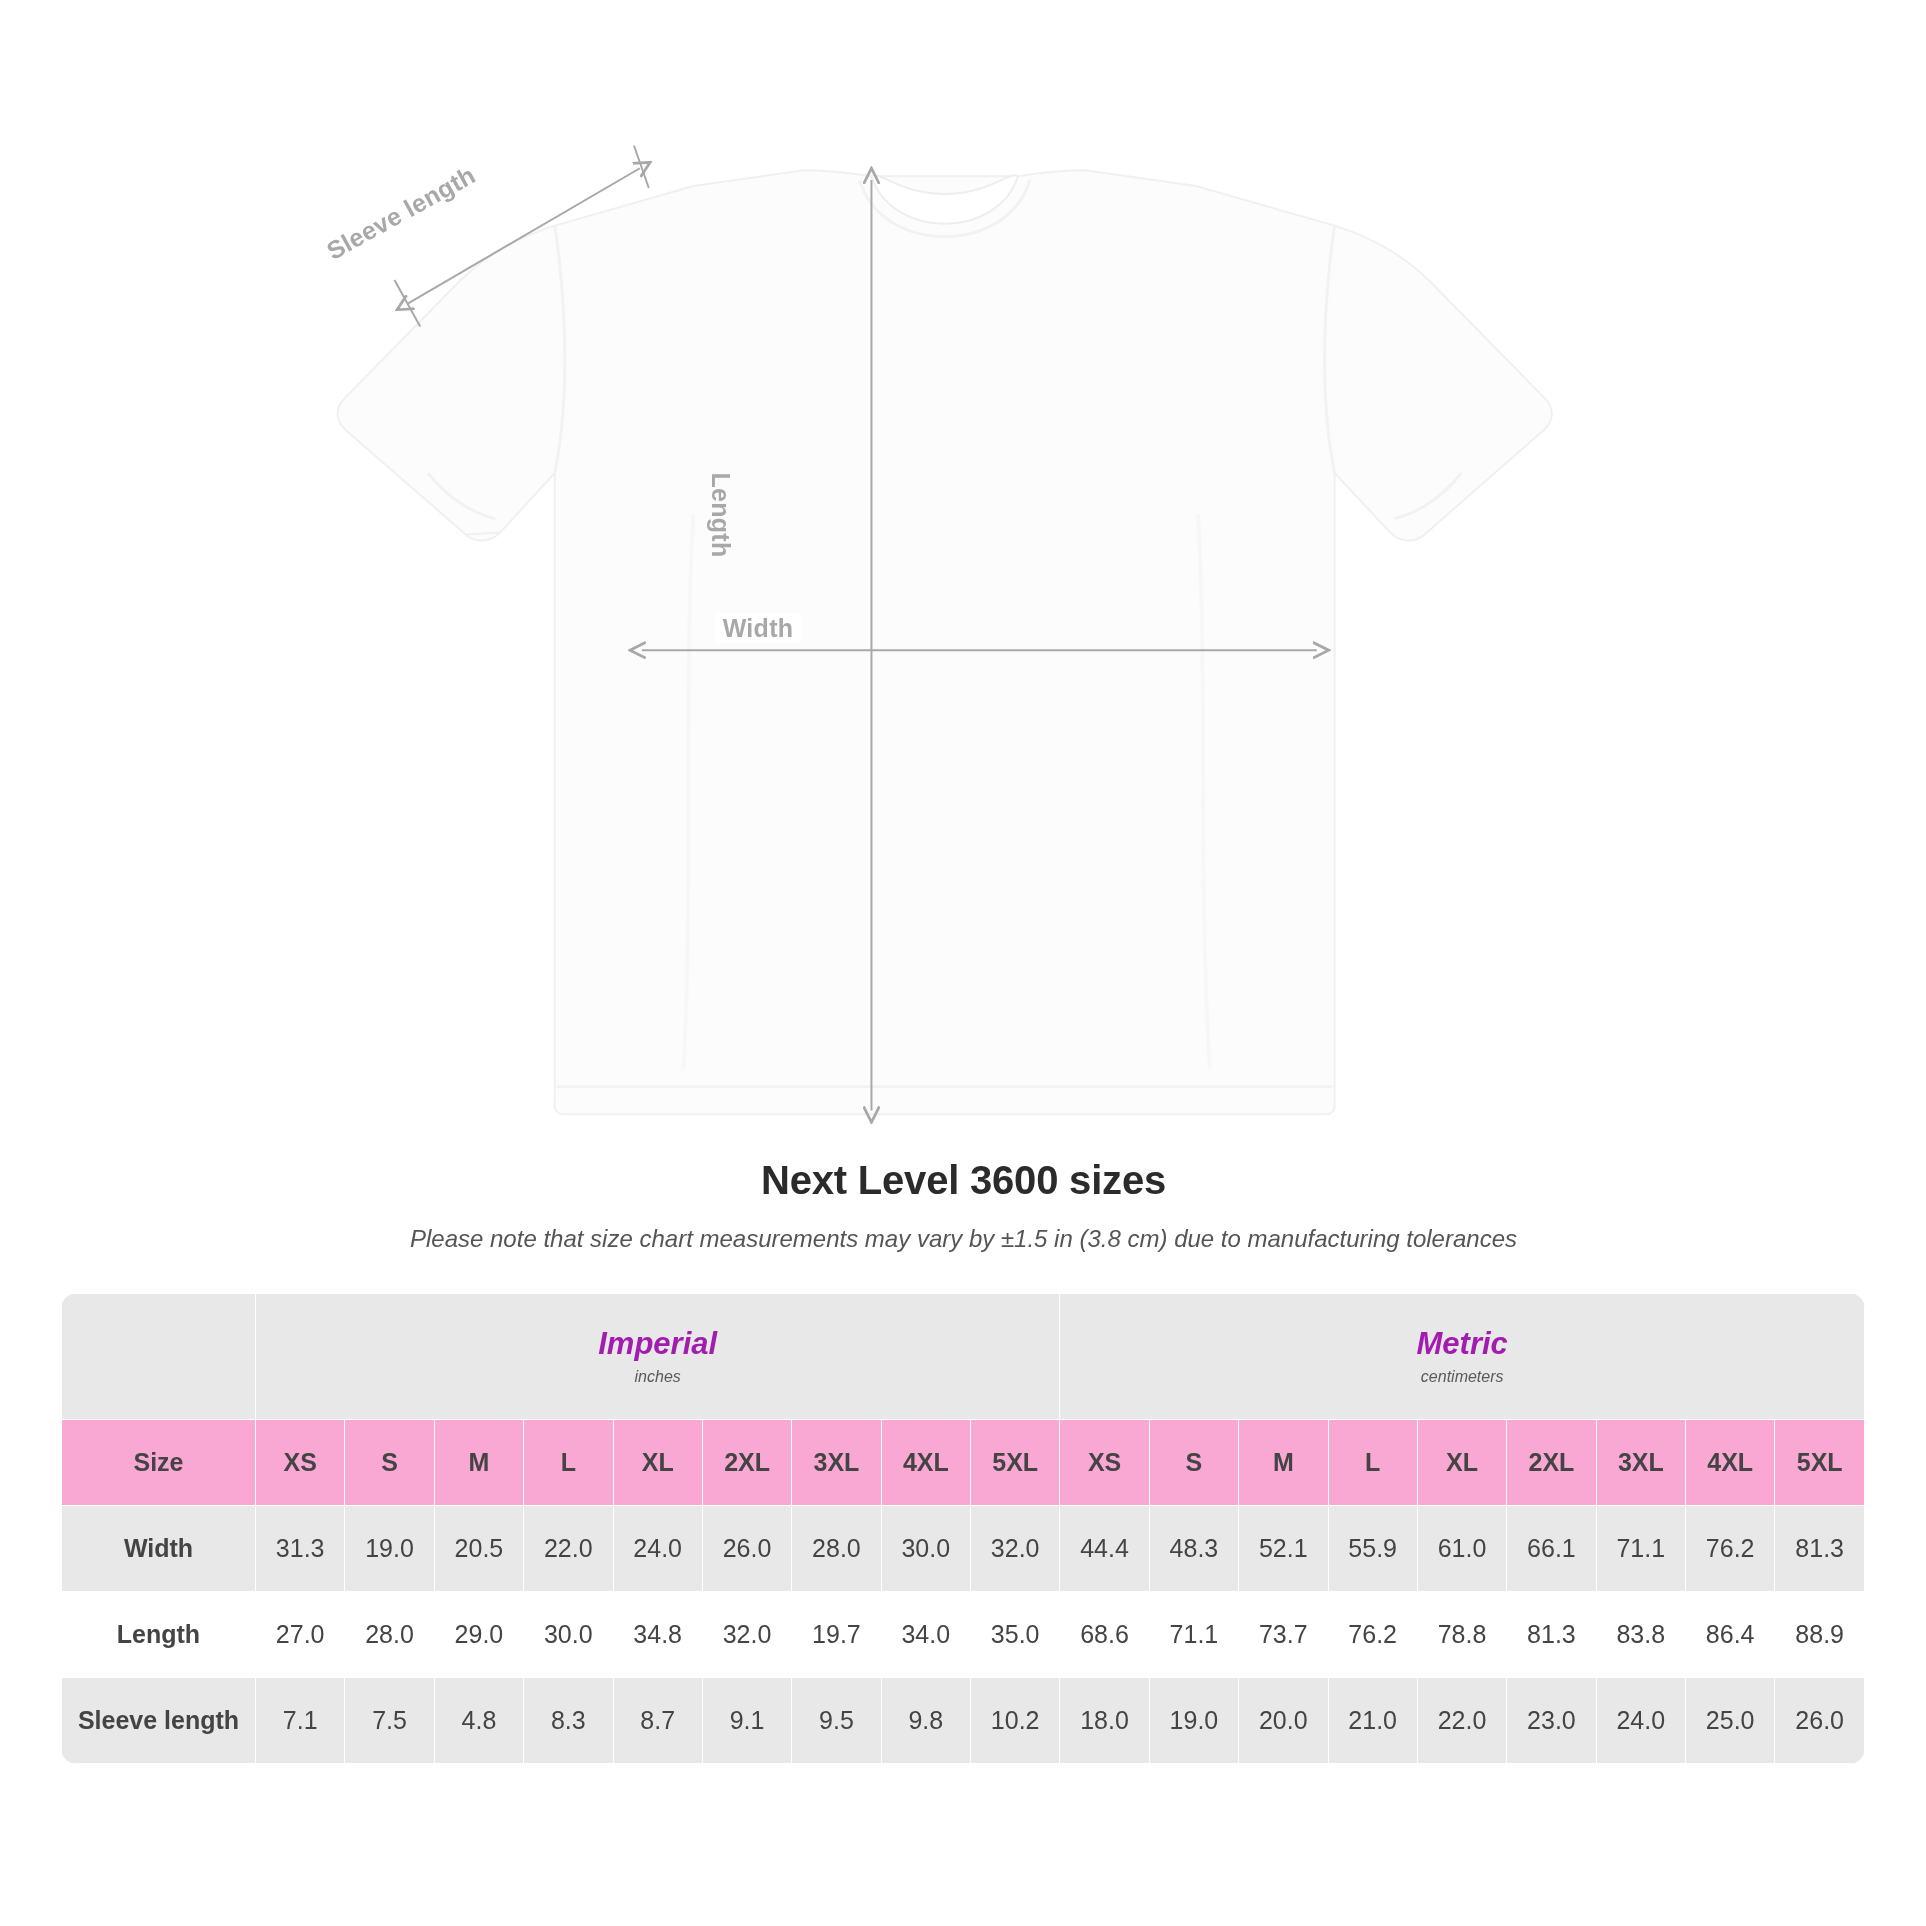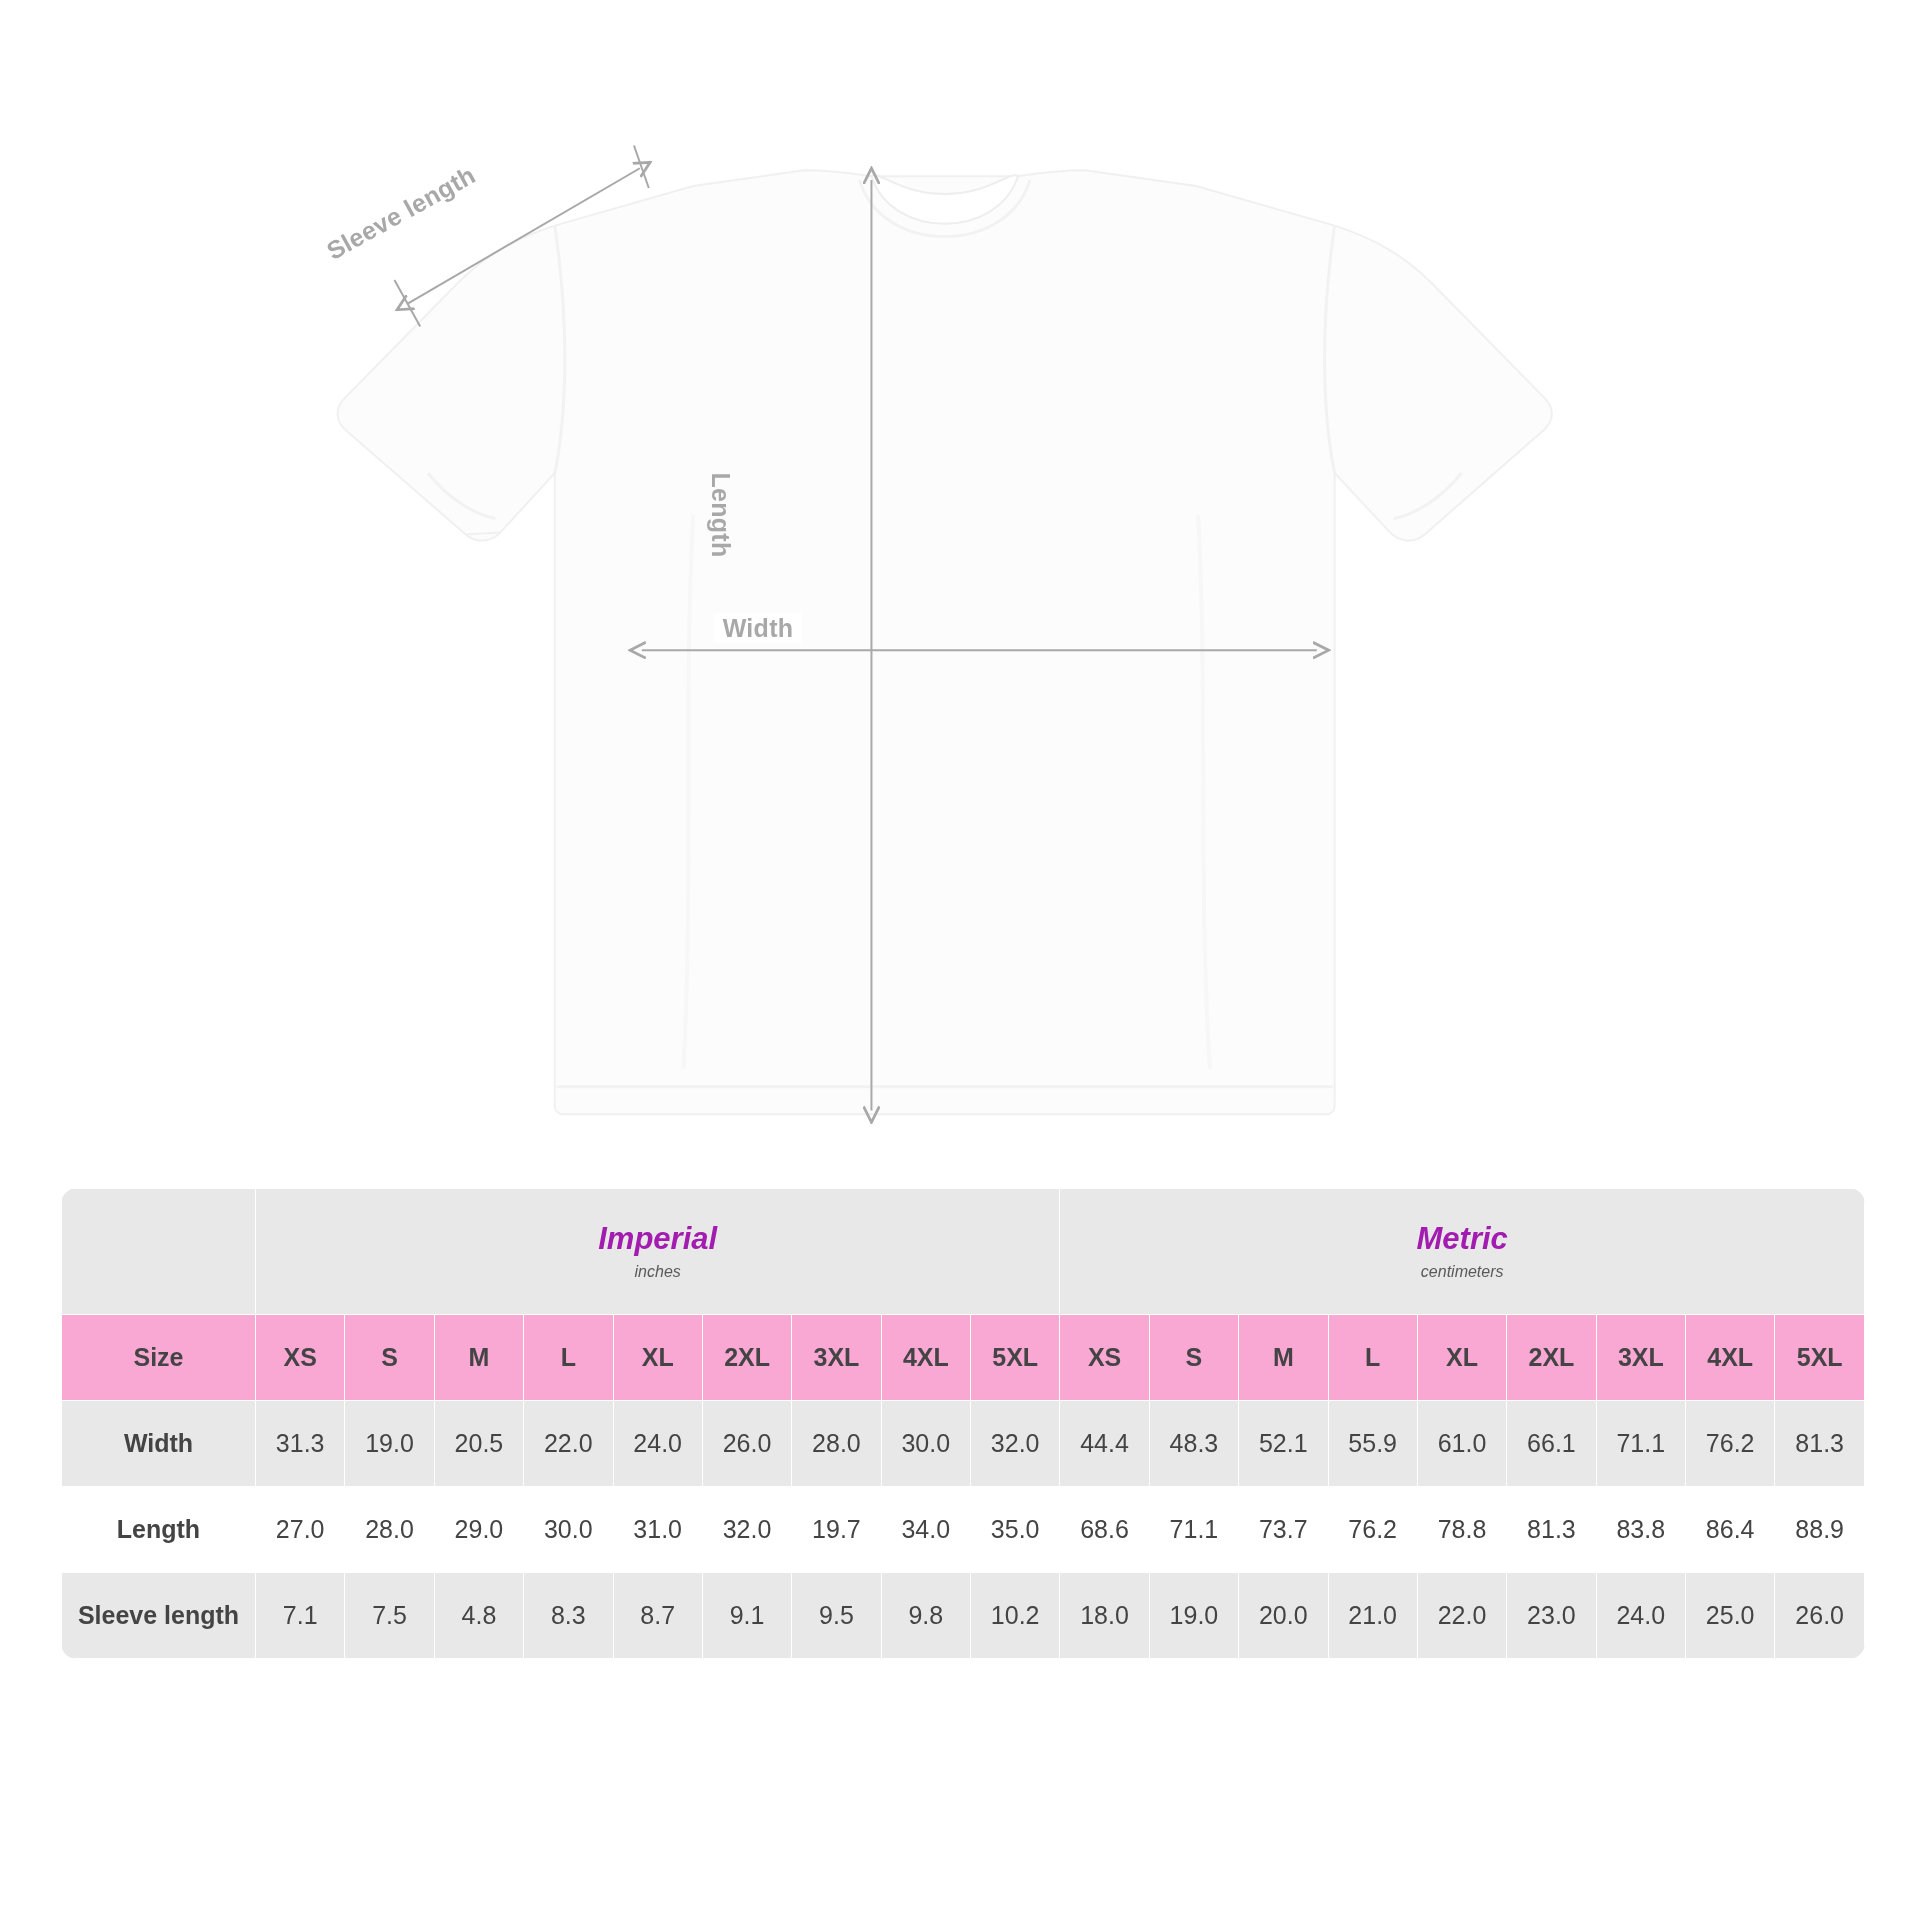--- a/index.html
+++ b/index.html
@@ -205,20 +205,24 @@
       <line x1="880" y1="182" x2="880" y2="1122" stroke="#a8a8a8" stroke-width="2" marker-start="url(#arrowStart)" marker-end="url(#arrowEnd)"></line>
 
       <line x1="648" y1="657" x2="1330" y2="657" stroke="#a8a8a8" stroke-width="2" marker-start="url(#arrowStart)" marker-end="url(#arrowEnd)"></line>
     </svg>
 
     <div class="dim-label sleeve">Sleeve length</div>
     <div class="dim-label length">Length</div>
     <div class="dim-label width">Width</div>
   </div>
 
+  <div class="title-block">
+    <div class="chart-title">Next Level 3600 sizes</div>
+    <div class="chart-note">Please note that size chart measurements may vary by ±1.5 in (3.8 cm) due to manufacturing tolerances</div>
+  </div>
 
   <div class="table-wrap">
     <table class="size-table">
       <colgroup>
         <col class="label-col">
         <col>
           <col>
           <col>
           <col>
           <col>
@@ -292,21 +296,21 @@
           <td>76.2</td>
           <td>81.3</td>
         </tr>
 
         <tr class="row-plain">
           <td class="row-label">Length</td>
           <td>27.0</td>
           <td>28.0</td>
           <td>29.0</td>
           <td>30.0</td>
-          <td>31.0</td>
+          <td>34.8</td>
           <td>32.0</td>
           <td>19.7</td>
           <td>34.0</td>
           <td>35.0</td>
           <td>68.6</td>
           <td>71.1</td>
           <td>73.7</td>
           <td>76.2</td>
           <td>78.8</td>
           <td>81.3</td>

